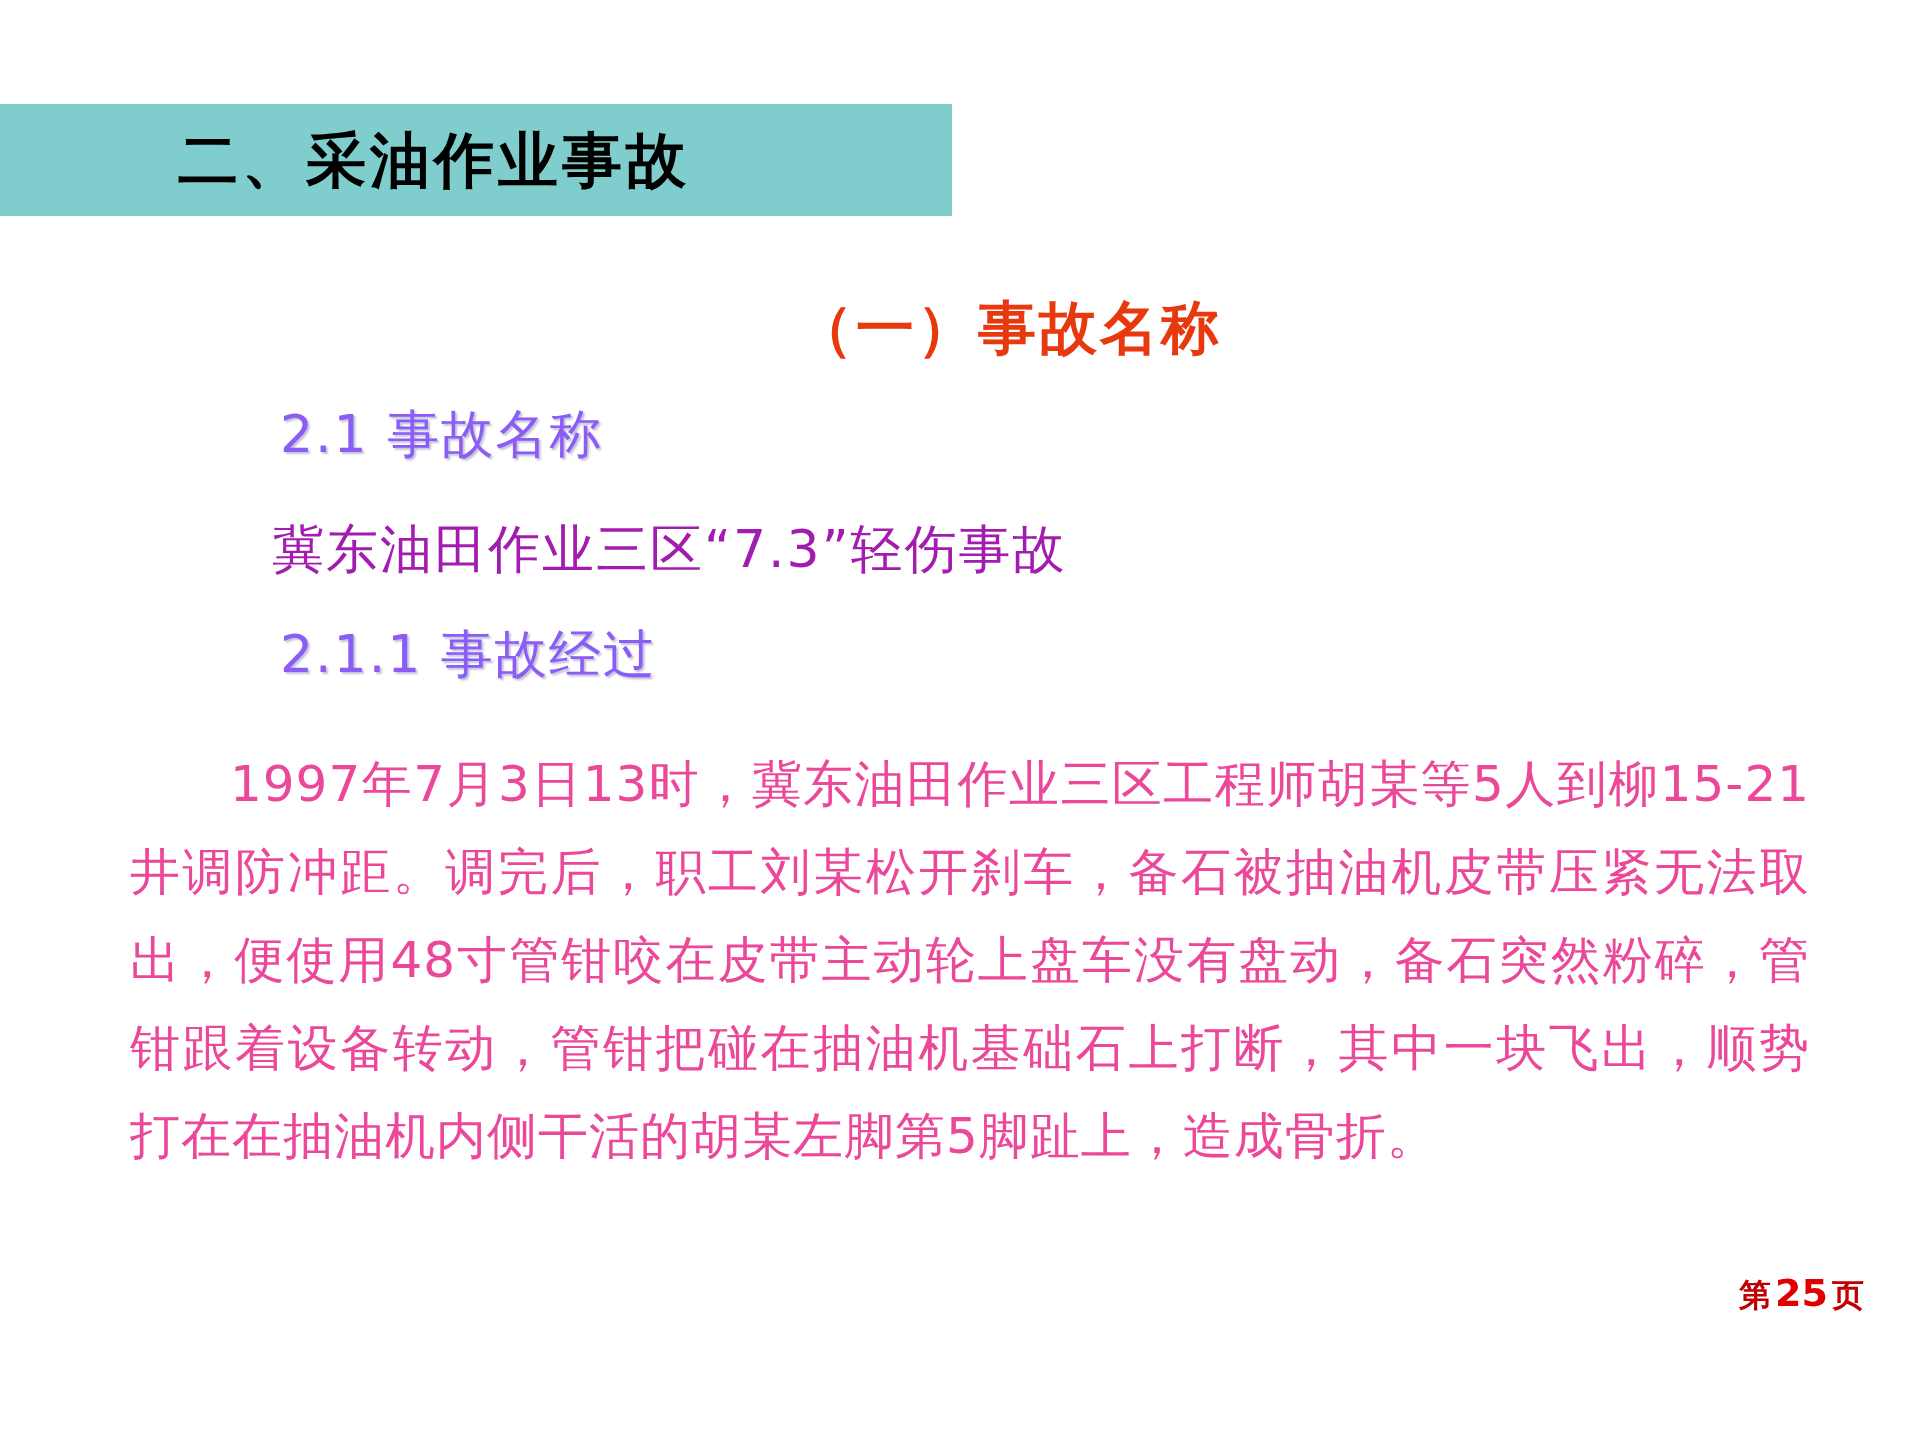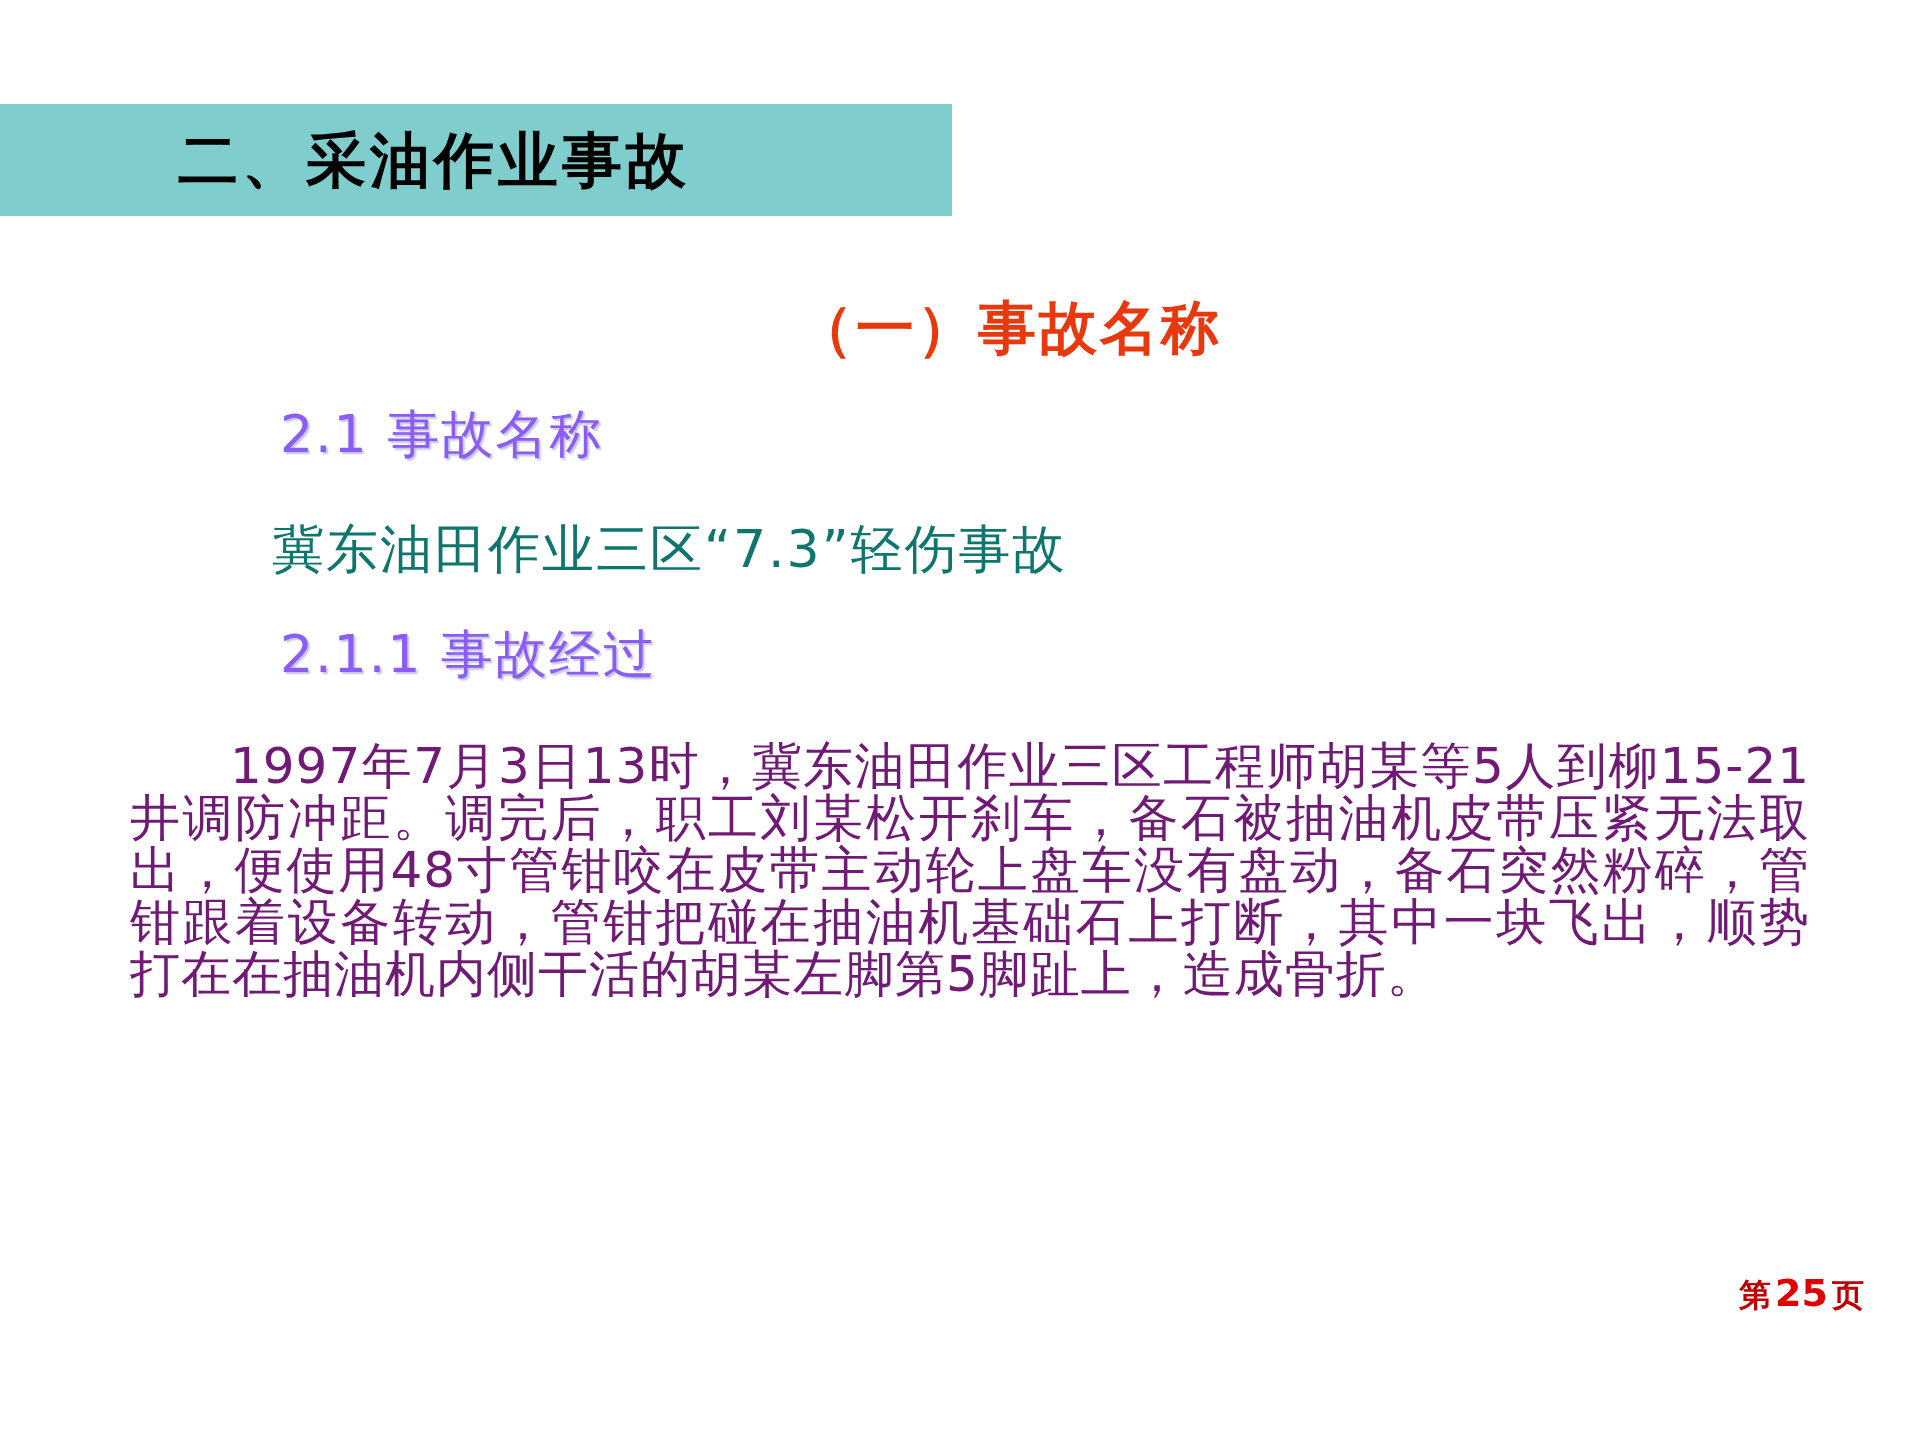--- a/index.html
+++ b/index.html
@@ -68,34 +68,34 @@
   }
   .bh-1 { left: 280px; top: 400px; }
   .bh-2 { left: 280px; top: 620px; text-align: right; }
 
   
   .body-line {
     position: absolute;
     left: 272px;
     top: 515px;
     font-size: 52px;
-    color: #0f766e;
+    color: #a21caf;
     letter-spacing: 2px;
     white-space: nowrap;
   }
 
   
   .paragraph {
     position: absolute;
     left: 130px;
     top: 740px;
     width: 1680px;
     font-size: 50px;
-    line-height: 52px;
-    color: #701a75;
+    line-height: 88px;
+    color: #ec4899;
     text-align: justify;
     text-indent: 100px;
     letter-spacing: 1px;
   }
 
   
   .page-footer {
     position: absolute;
     right: 56px;
     bottom: 34px;

